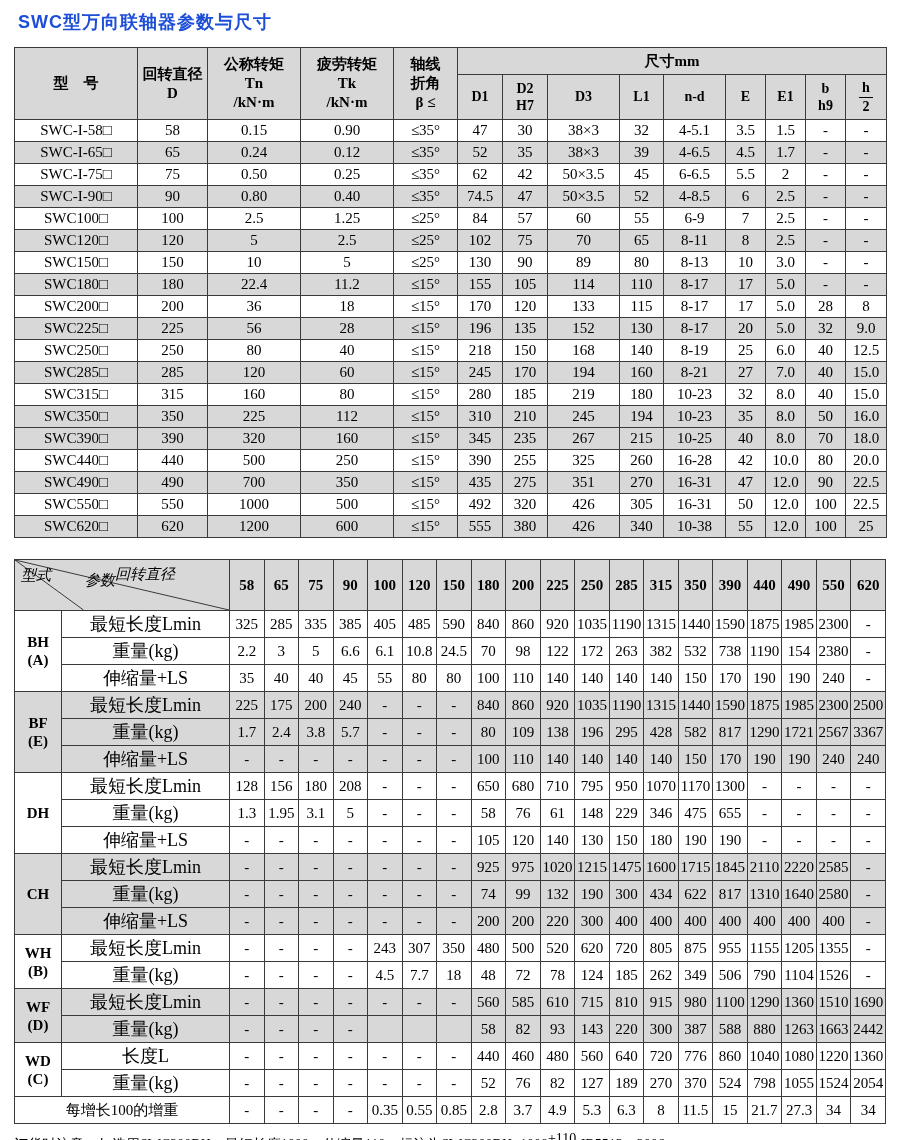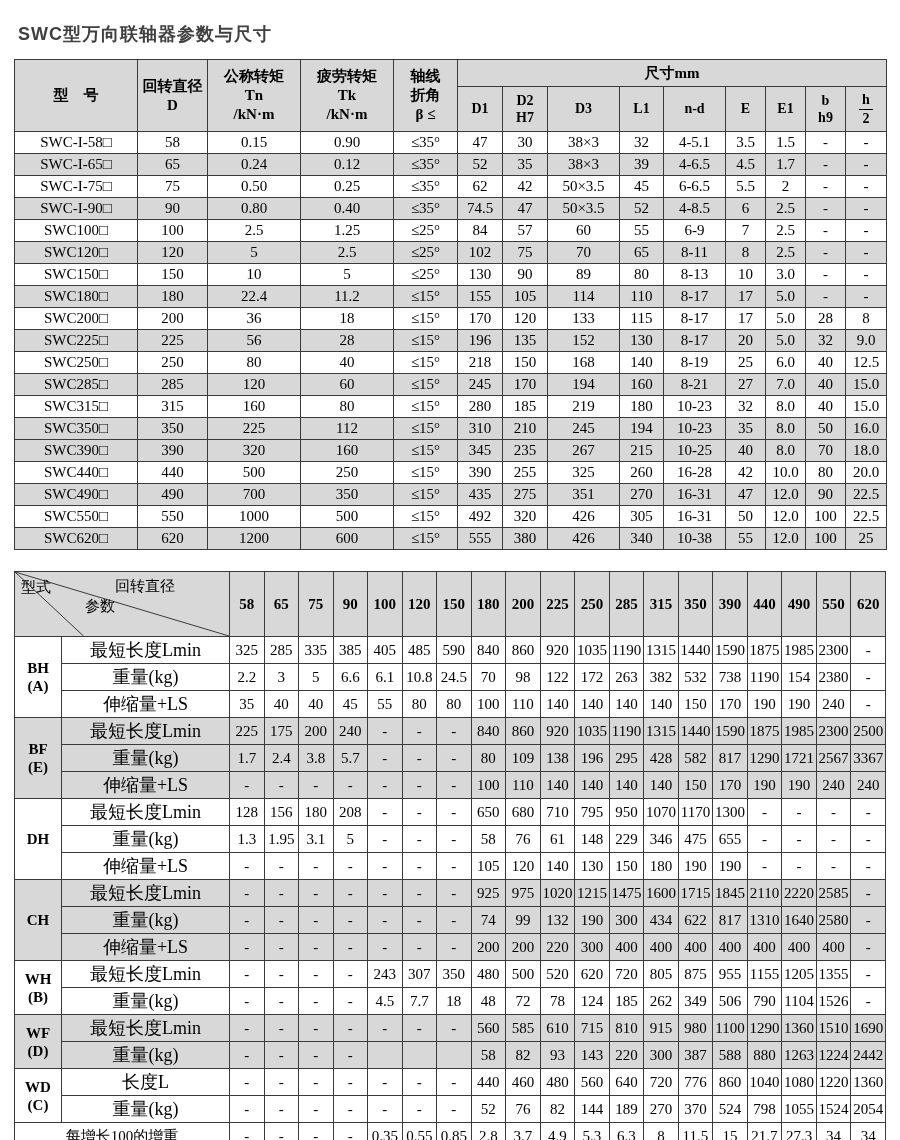--- a/index.html
+++ b/index.html
@@ -1,34 +1,34 @@
 <!DOCTYPE html>
 <html><head>
 <meta charset="utf-8">
 <style>
   html,body{margin:0;padding:0;background:#ffffff;}
   body{width:900px;height:1140px;font-family:"Liberation Serif",serif;color:#000;}
   .page{padding:6px 14px 0 14px;}
-  .title{font-family:"Liberation Sans",sans-serif;font-size:18px;font-weight:bold;color:#404040;margin:16px 0 13px 4px;letter-spacing:1px;}
+  .title{font-family:"Liberation Sans",sans-serif;font-size:18px;font-weight:bold;color:#1d4ed8;margin:4px 0 13px 4px;letter-spacing:1px;}
   table{border-collapse:collapse;table-layout:fixed;width:872px;}
   th,td{border:1px solid #3a3a3a;text-align:center;vertical-align:middle;padding:0;white-space:nowrap;overflow:hidden;}
   .shaded td,.shaded th{background:#d8d8d8;}
   
   .t1 thead th{background:#d8d8d8;font-weight:bold;font-size:14px;line-height:1.25;}
   .t1 thead tr.grp th{height:26px;font-size:15px;}
   .t1 thead tr.sub th{height:44px;}
   .t1 tbody td{height:21px;font-size:15px;}
   .frac-top{display:inline-block;border-bottom:1px solid #000;padding:0 3px;}
   
   .t2{margin-top:21px;}
   .t2 thead th{background:#d8d8d8;height:50px;font-size:15px;font-weight:bold;}
   .t2 tbody td,.t2 tbody th{height:26px;font-size:15px;font-weight:normal;}
   .t2 th.group-label{font-weight:bold;line-height:1.2;}
   .t2 td.param{font-size:18px;}
-  .corner{position:relative;padding:7px;}
+  .corner{position:relative;padding:0;font-style:italic;}
   .corner svg{position:absolute;left:0;top:0;width:100%;height:100%;}
   .corner span{position:absolute;font-weight:normal;font-size:15px;}
   .corner .c-left{left:6px;top:6px;width:17px;line-height:19px;text-align:center;}
   .corner .c-top{left:100px;top:5px;}
   .corner .c-mid{left:70px;bottom:20px;}
   
   .note{font-size:14px;margin:7px 0 0 0;color:#000;}
   .note sup{font-size:14px;}
 </style>
 </head>
@@ -819,21 +819,21 @@
           <td>58</td>
           <td>82</td>
           <td>93</td>
           <td>143</td>
           <td>220</td>
           <td>300</td>
           <td>387</td>
           <td>588</td>
           <td>880</td>
           <td>1263</td>
-          <td>1224</td>
+          <td>1663</td>
           <td>2442</td>
         </tr>
         <tr>
           <th class="group-label" rowspan="2">
             <div>WD</div>
             <div>(C)</div>
           </th>
           <td class="param">长度L</td>
           <td>-</td>
           <td>-</td>
@@ -860,21 +860,21 @@
           <td>-</td>
           <td>-</td>
           <td>-</td>
           <td>-</td>
           <td>-</td>
           <td>-</td>
           <td>-</td>
           <td>52</td>
           <td>76</td>
           <td>82</td>
-          <td>144</td>
+          <td>127</td>
           <td>189</td>
           <td>270</td>
           <td>370</td>
           <td>524</td>
           <td>798</td>
           <td>1055</td>
           <td>1524</td>
           <td>2054</td>
         </tr>
         <tr>

